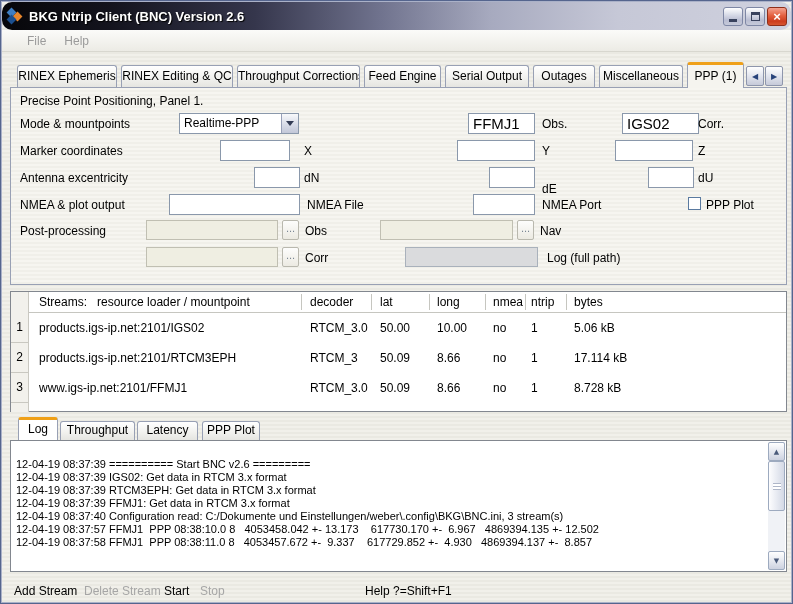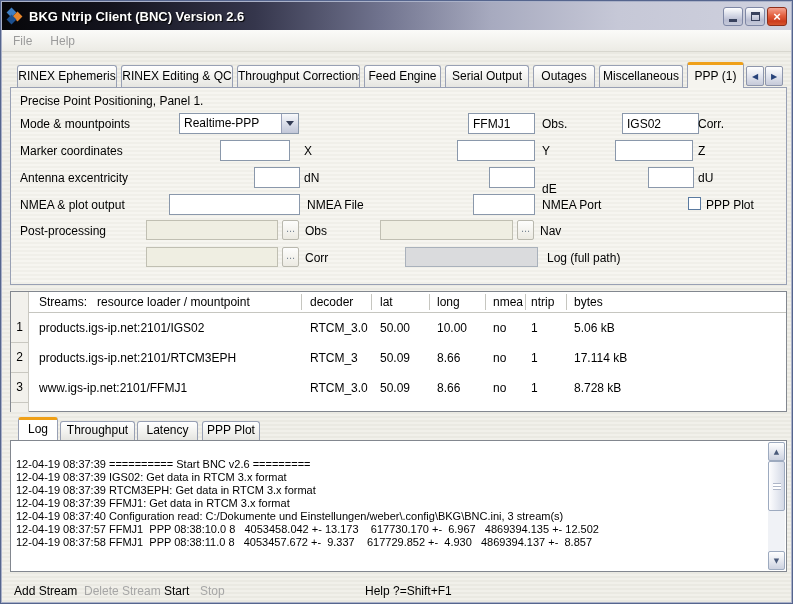--- a/index.html
+++ b/index.html
@@ -10,21 +10,21 @@
     position:relative; width:793px; height:604px;
     border:2px solid #aab1c8; outline:1px solid #55658e; outline-offset:-1px;
     background:repeating-linear-gradient(to bottom,#f1f0ea 0px,#f1f0ea 2px,#eae9e2 2px,#eae9e2 4px);
     overflow:hidden;
   }
 
   
   .titlebar {
     position:absolute; left:0; top:0; right:0; height:28px;
     background:linear-gradient(90deg,#060609 0%,#14141e 14%,#35364c 32%,#70738e 48%,#a7aabf 62%,#c6c8d7 78%,#cfd1de 100%);
-    display:flex; align-items:center; padding:0 4px;
+    display:flex; align-items:center; padding:0 4px;border-radius:10px;
   }
   .app-icon { position:relative; width:18px; height:16px; margin-right:5px; flex:0 0 auto; }
   .app-icon i { position:absolute; width:7px; height:7px; transform:rotate(45deg); }
   .app-icon .d1 { left:2px; top:1px;  background:#3f7ec2; }
   .app-icon .d2 { left:8px; top:5px;  background:#e8862c; }
   .app-icon .d3 { left:2px; top:8px;  background:#1c4f8e; }
   .title-text { color:#fff; font-weight:bold; font-size:13px; text-shadow:1px 1px 1px #000; }
   .win-buttons { margin-left:auto; display:flex; gap:2px; }
   .win-btn {
     width:20px; height:19px; border-radius:3px; border:1px solid #7e87a5;
@@ -36,21 +36,21 @@
     background:linear-gradient(180deg,#f4a28f,#e35f3f 45%,#cc3d1e 78%,#d8552f);
     color:#fff; font-weight:bold; font-size:13px; line-height:1;
   }
   .glyph-min { width:8px; height:3px; background:#39425e; margin-top:9px; }
   .glyph-max { width:9px; height:9px; border:1px solid #39425e; border-top:3px solid #39425e; }
 
   
   .menubar {
     position:absolute; left:0; top:28px; right:0; height:22px;
     background:linear-gradient(180deg,#fbfbf9,#ecebe5);
-    border-bottom:1px solid #d8d7cf; display:flex; align-items:center; padding-left:2px;
+    border-bottom:1px solid #d8d7cf; display:flex; align-items:center; padding-left:16px;
   }
   .menu-item { color:#9b9b9b; padding:2px 9px; }
 
   
   .tab {
     position:absolute; height:22px; top:63px;
     background:linear-gradient(180deg,#ffffff,#f2f2ef 55%,#e5e5e1);
     border:1px solid #98a0b4; border-bottom:none; border-radius:3px 3px 0 0;
     text-align:center; line-height:20px; font-size:12px; white-space:nowrap; overflow:hidden;
   }
@@ -69,21 +69,21 @@
   
   .pane {
     position:absolute; left:8px; top:85px; width:777px; height:198px;
     border:1px solid #98a0b4;
     background:repeating-linear-gradient(to bottom,#f6f5f0 0px,#f6f5f0 2px,#f0efe9 2px,#f0efe9 4px);
     z-index:1;
   }
   .lbl { position:absolute; font-size:12px; white-space:nowrap; z-index:2; }
   .inp {
     position:absolute; height:21px; border:1px solid #8a98ab; background:#fff;
-    font-family:"Liberation Sans", sans-serif; font-size:12px; padding:1px 4px; z-index:2;
+    font-family:"Liberation Sans", sans-serif; font-size:15px; padding:1px 4px; z-index:2;
   }
   .inp-dis { position:absolute; height:20px; border:1px solid #c0bfb2; background:#efeee2; z-index:2; }
   .inp-dis.gray { background:#dadbdd; border-color:#a9b1bb; }
   .combo { position:absolute; height:21px; border:1px solid #8a98ab; background:#fff; z-index:2; }
   .combo .txt { position:absolute; left:4px; top:2px; font-size:12px; }
   .combo .btn {
     position:absolute; right:0; top:0; width:17px; height:100%;
     background:linear-gradient(180deg,#f8f9fb,#d8dce8 55%,#c2c7d8);
     border-left:1px solid #98a0b8; display:flex; align-items:center; justify-content:center;
   }

